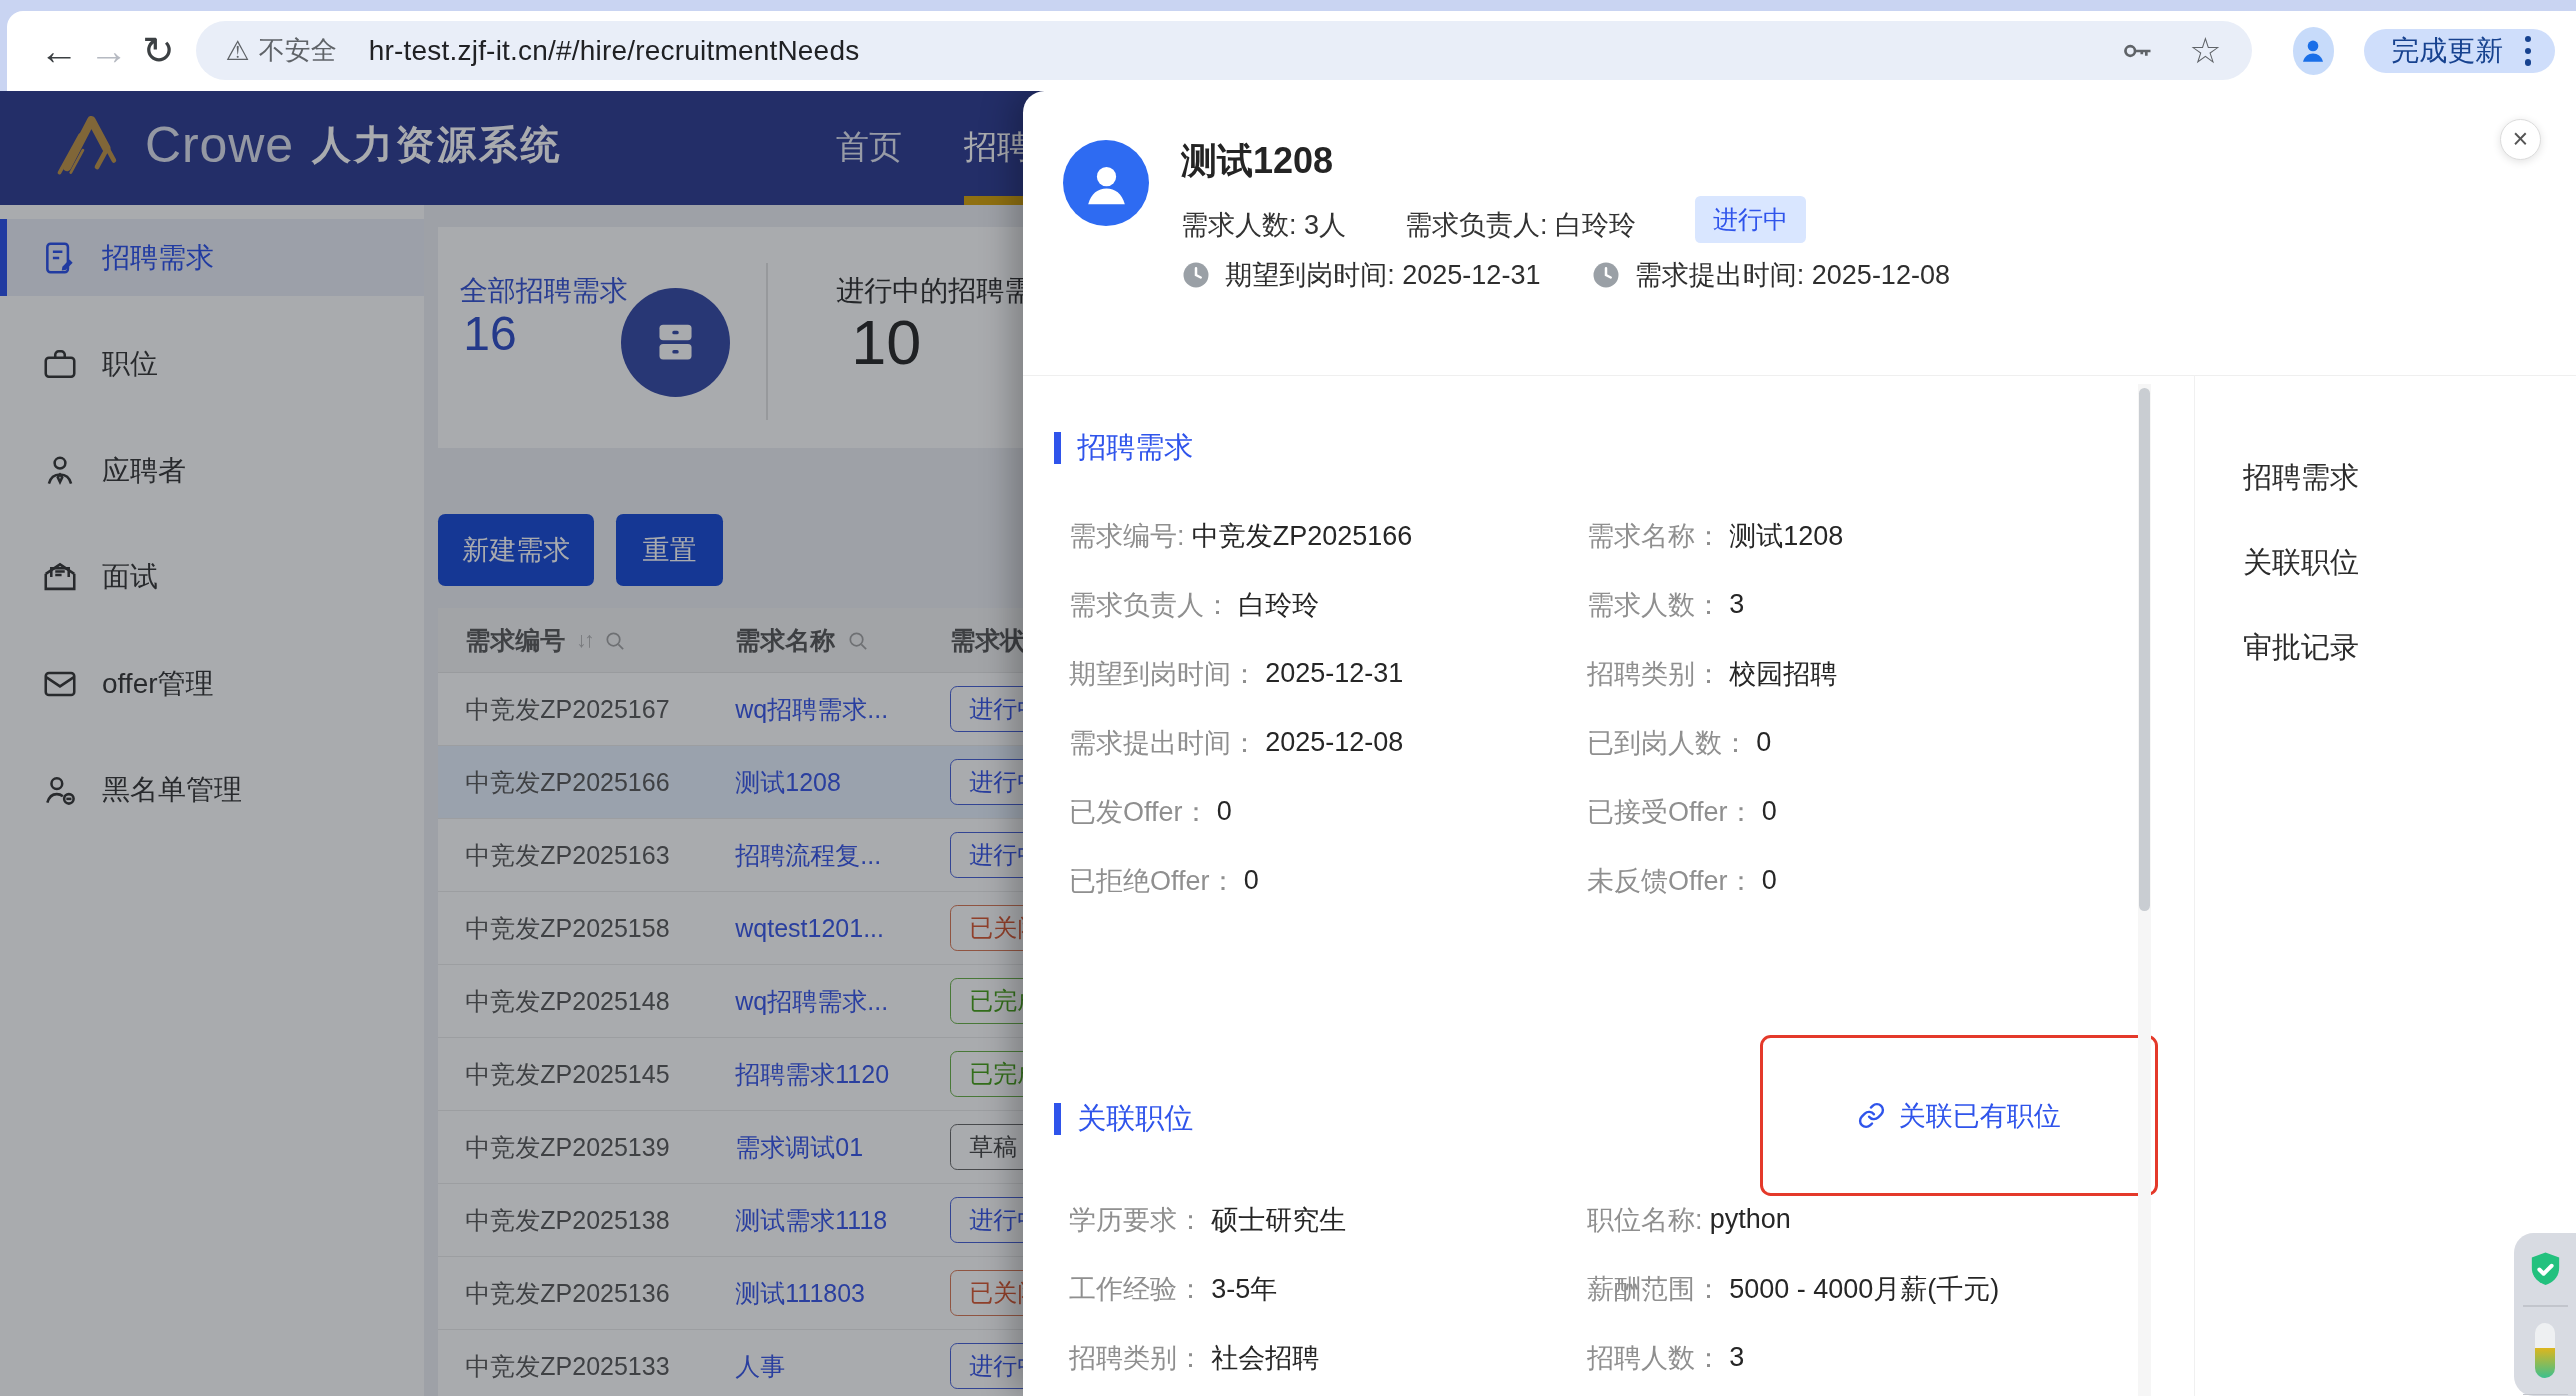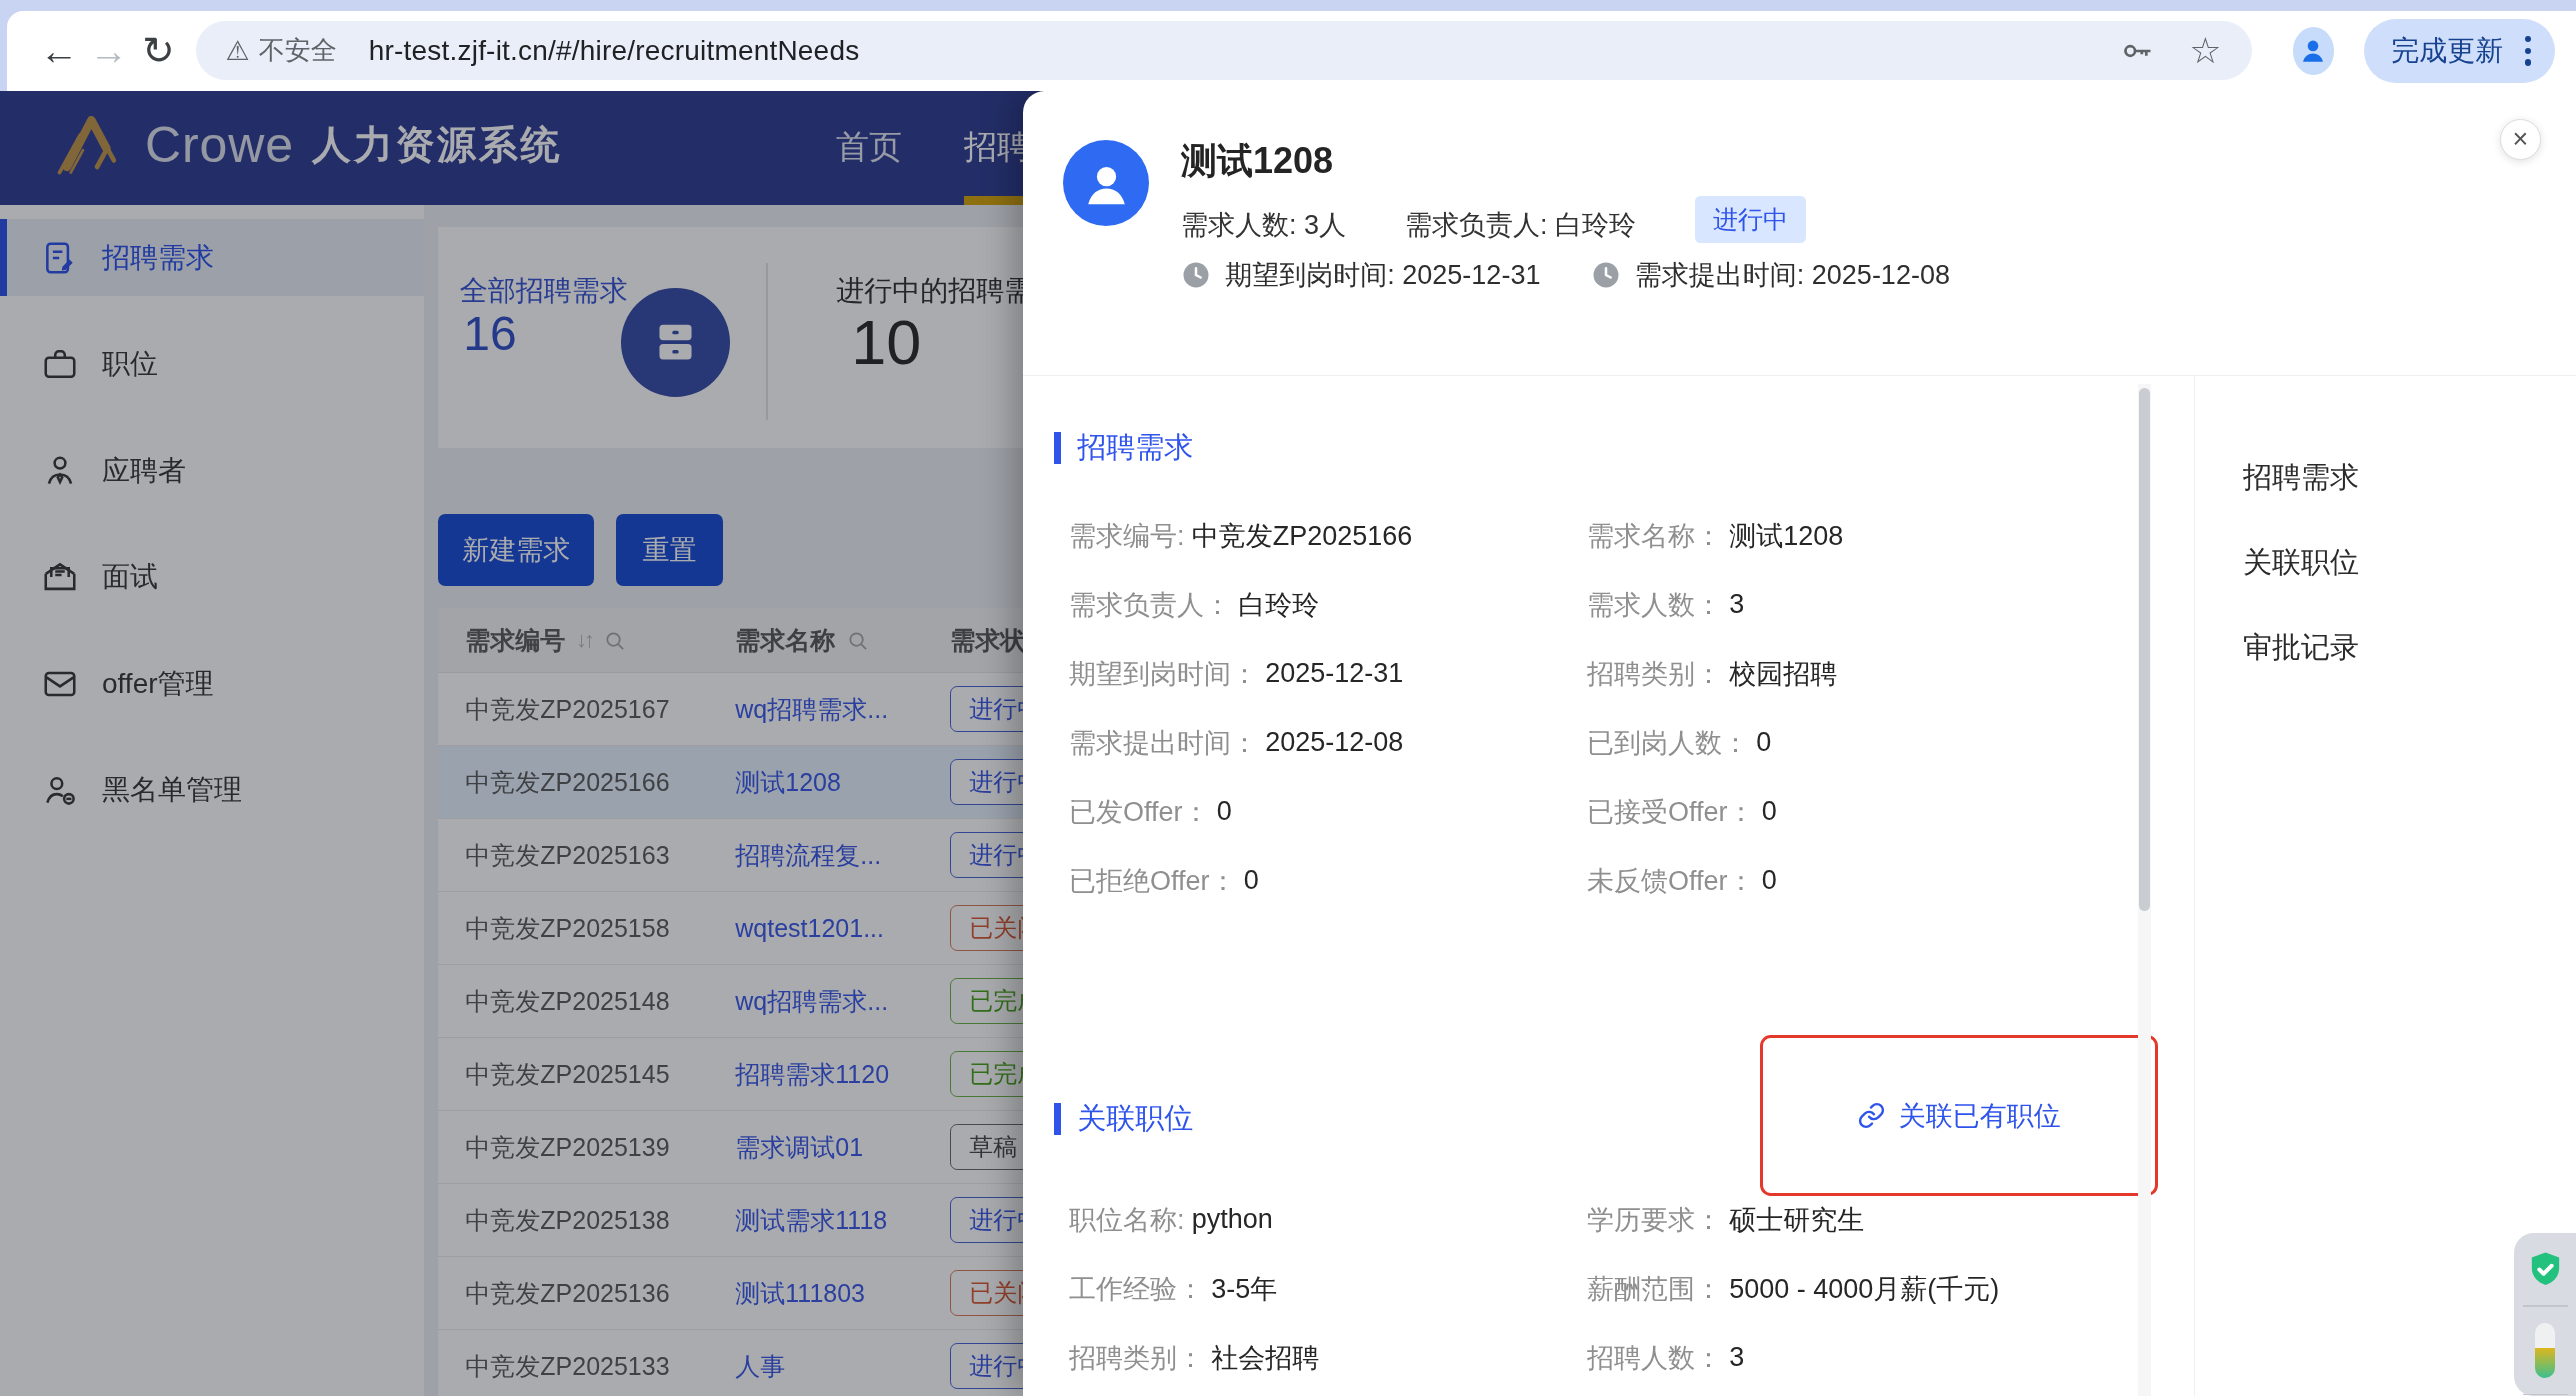--- a/index.html
+++ b/index.html
@@ -14,21 +14,21 @@
   .navbtn.disabled { color:#b6bac2; }
   .urlpill { flex:0 0 auto; width:2056px; height:59px; margin-left:12.5px; background:#e9eef8;
     border-radius:29.5px; display:flex; align-items:center; padding:0 30px; }
   .warn { font-size:27px; color:#5f6368; margin-right:9px; }
   .sec-label { font-size:26px; color:#5f6368; margin-right:32px; }
   .url { font-size:28px; color:#202124; flex:1; letter-spacing:0.2px; }
   .pill-ic { margin-left:32px; color:#5f6368; display:flex; align-items:center; }
   .star { font-size:36px; color:#5f6368; margin-left:34px; }
   .b-avatar { width:48px; height:48px; border-radius:50%; background:#c7dbfa; margin-left:41px;
     display:flex; align-items:center; justify-content:center; }
-  .update-pill { height:64px; margin-left:30px; background:#cfdefb; border-radius:32px;
+  .update-pill { height:44px; margin-left:30px; background:#cfdefb; border-radius:32px;
     display:flex; align-items:center; gap:18px; padding:0 19.7px 0 27px; color:#17428f;
     font-size:28px; white-space:nowrap; }
   .kebab { display:flex; flex-direction:column; gap:5.4px; padding:3.6px; }
   .kebab i { width:6.3px; height:6.3px; border-radius:50%; background:#17428f; }
 
   
   .page { position:absolute; top:91px; left:0; width:2576px; height:1305px; background:#eef0f4; overflow:hidden; }
 
   .appheader { position:absolute; top:0; left:0; right:0; height:114px; background:#323f94; }
   .logo-wrap { position:absolute; left:52px; top:16px; display:flex; align-items:center; gap:18px; }
@@ -463,26 +463,26 @@
       <span class="linkbtn">
         <svg width="29" height="29" viewBox="0 0 24 24" fill="none" stroke="#2f54eb" stroke-width="2" stroke-linecap="round" stroke-linejoin="round">
           <path d="M10 13a5 5 0 0 0 7.54.54l2.5-2.5a5 5 0 0 0-7.07-7.07L11.5 5.4"></path>
           <path d="M14 11a5 5 0 0 0-7.54-.54l-2.5 2.5a5 5 0 0 0 7.07 7.07l1.42-1.42"></path>
         </svg>
         <span>关联已有职位</span>
       </span>
     </div>
     <div class="fgrid" style="top:1094px;">
       <div class="field">
+          <span class="flabel">学历要求：</span>
+          <span class="fvalue">硕士研究生</span>
+        </div>
+      <div class="field">
           <span class="flabel">职位名称:</span>
           <span class="fvalue">python</span>
-        </div>
-      <div class="field">
-          <span class="flabel">学历要求：</span>
-          <span class="fvalue">硕士研究生</span>
         </div>
       <div class="field">
           <span class="flabel">工作经验：</span>
           <span class="fvalue">3-5年</span>
         </div>
       <div class="field">
           <span class="flabel">薪酬范围：</span>
           <span class="fvalue">5000 - 4000月薪(千元)</span>
         </div>
       <div class="field">

